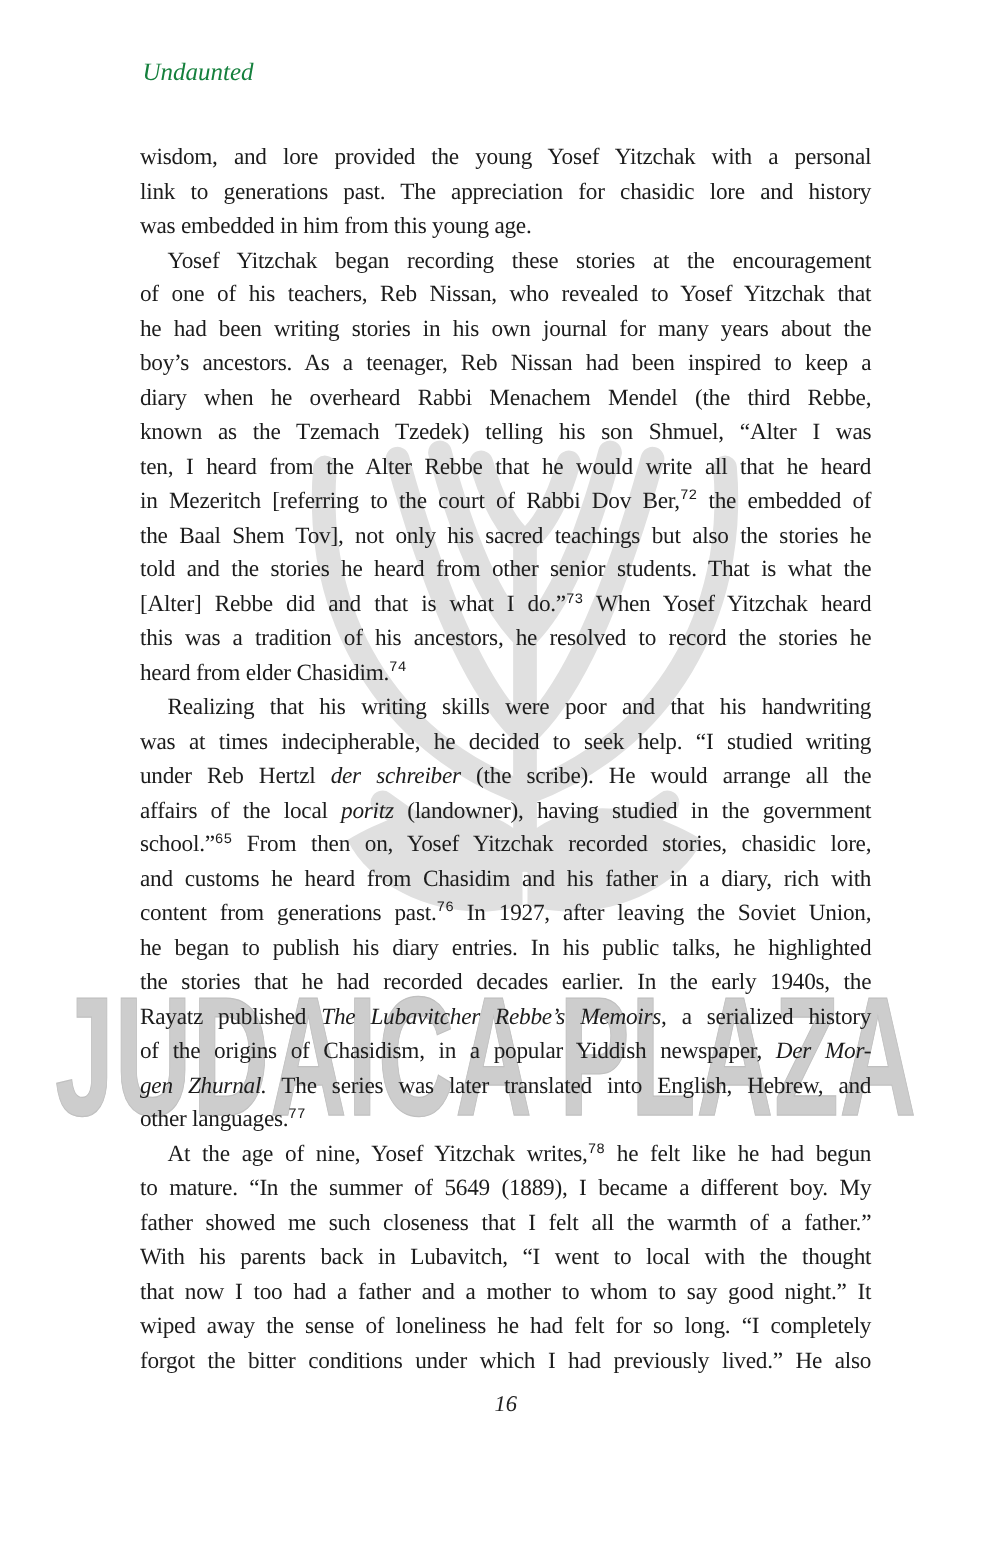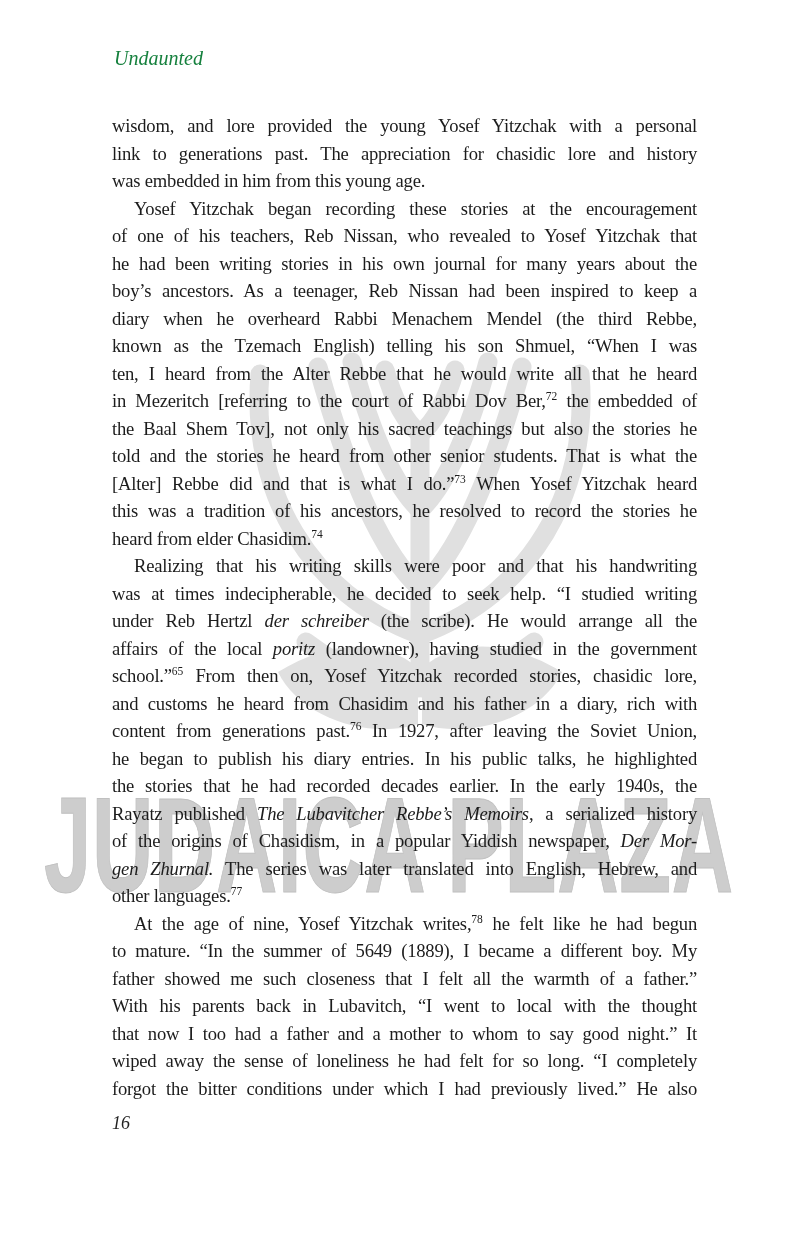--- a/index.html
+++ b/index.html
@@ -55,26 +55,27 @@
   .line.end { text-align-last:left; }
   .line.indent { text-indent:22px; }
   .it { font-style:italic; }
   sup.fn {
     font-size:11.5px;
     line-height:0;
     vertical-align:baseline;
     position:relative;
     top:-7px;
     letter-spacing:0;
+    font-family:Liberation Mono, monospace;
   }
   .page-number {
     position:absolute; left:112px; top:1113px;
     width:585px;
     z-index:2;
-    text-align:left;
+    text-align:center;
     font-style:italic;
     font-size:18px;
     color:#222222;
   }
 </style>
 </head>
 <body>
 
 <div class="page">
 
@@ -110,21 +111,21 @@
 
   <div class="body-text">
       <div class="line"><span>wisdom, and lore provided the young Yosef Yitzchak with a personal</span></div>
       <div class="line"><span>link to generations past. The appreciation for chasidic lore and history</span></div>
       <div class="line end"><span>was embedded in him from this young age.</span></div>
       <div class="line indent"><span>Yosef Yitzchak began recording these stories at the encouragement</span></div>
       <div class="line"><span>of one of his teachers, Reb Nissan, who revealed to Yosef Yitzchak that</span></div>
       <div class="line"><span>he had been writing stories in his own journal for many years about the</span></div>
       <div class="line"><span>boy’s ancestors. As a teenager, Reb Nissan had been inspired to keep a</span></div>
       <div class="line"><span>diary when he overheard Rabbi Menachem Mendel (the third Rebbe,</span></div>
-      <div class="line"><span>known as the Tzemach English) telling his son Shmuel, “When I was</span></div>
+      <div class="line"><span>known as the Tzemach Tzedek) telling his son Shmuel, “Alter I was</span></div>
       <div class="line"><span>ten, I heard from the Alter Rebbe that he would write all that he heard</span></div>
       <div class="line"><span>in Mezeritch [referring to the court of Rabbi Dov Ber,</span><sup class="fn">72</sup><span> the embedded of</span></div>
       <div class="line"><span>the Baal Shem Tov], not only his sacred teachings but also the stories he</span></div>
       <div class="line"><span>told and the stories he heard from other senior students. That is what the</span></div>
       <div class="line"><span>[Alter] Rebbe did and that is what I do.”</span><sup class="fn">73</sup><span> When Yosef Yitzchak heard</span></div>
       <div class="line"><span>this was a tradition of his ancestors, he resolved to record the stories he</span></div>
       <div class="line end"><span>heard from elder Chasidim.</span><sup class="fn">74</sup></div>
       <div class="line indent"><span>Realizing that his writing skills were poor and that his handwriting</span></div>
       <div class="line"><span>was at times indecipherable, he decided to seek help. “I studied writing</span></div>
       <div class="line"><span>under Reb Hertzl </span><span class="it">der schreiber</span><span> (the scribe). He would arrange all the</span></div>

